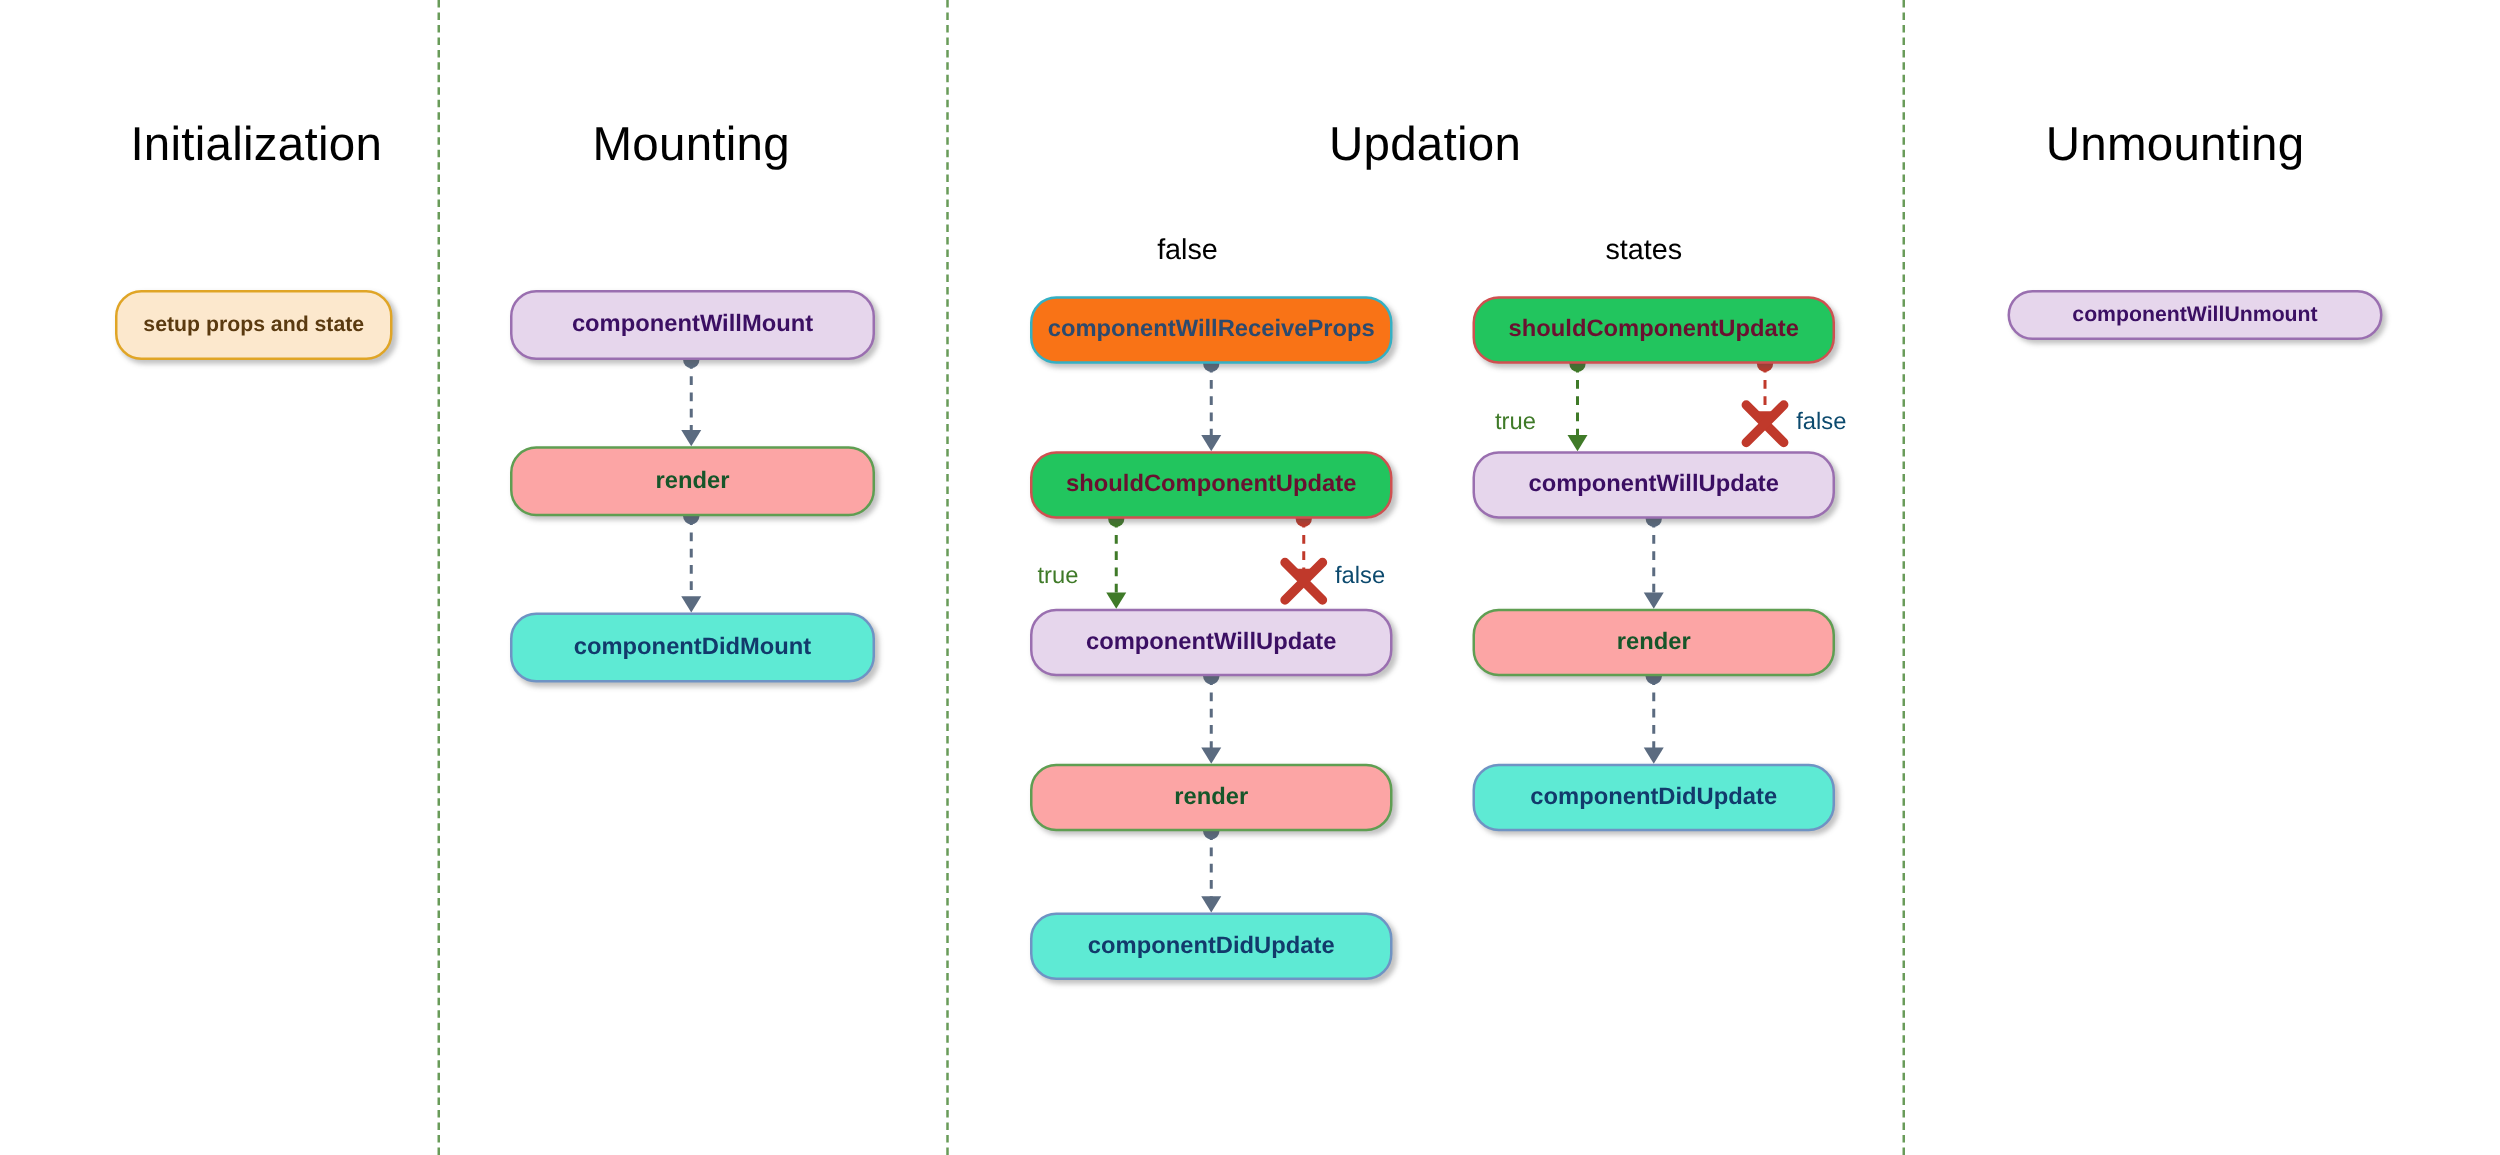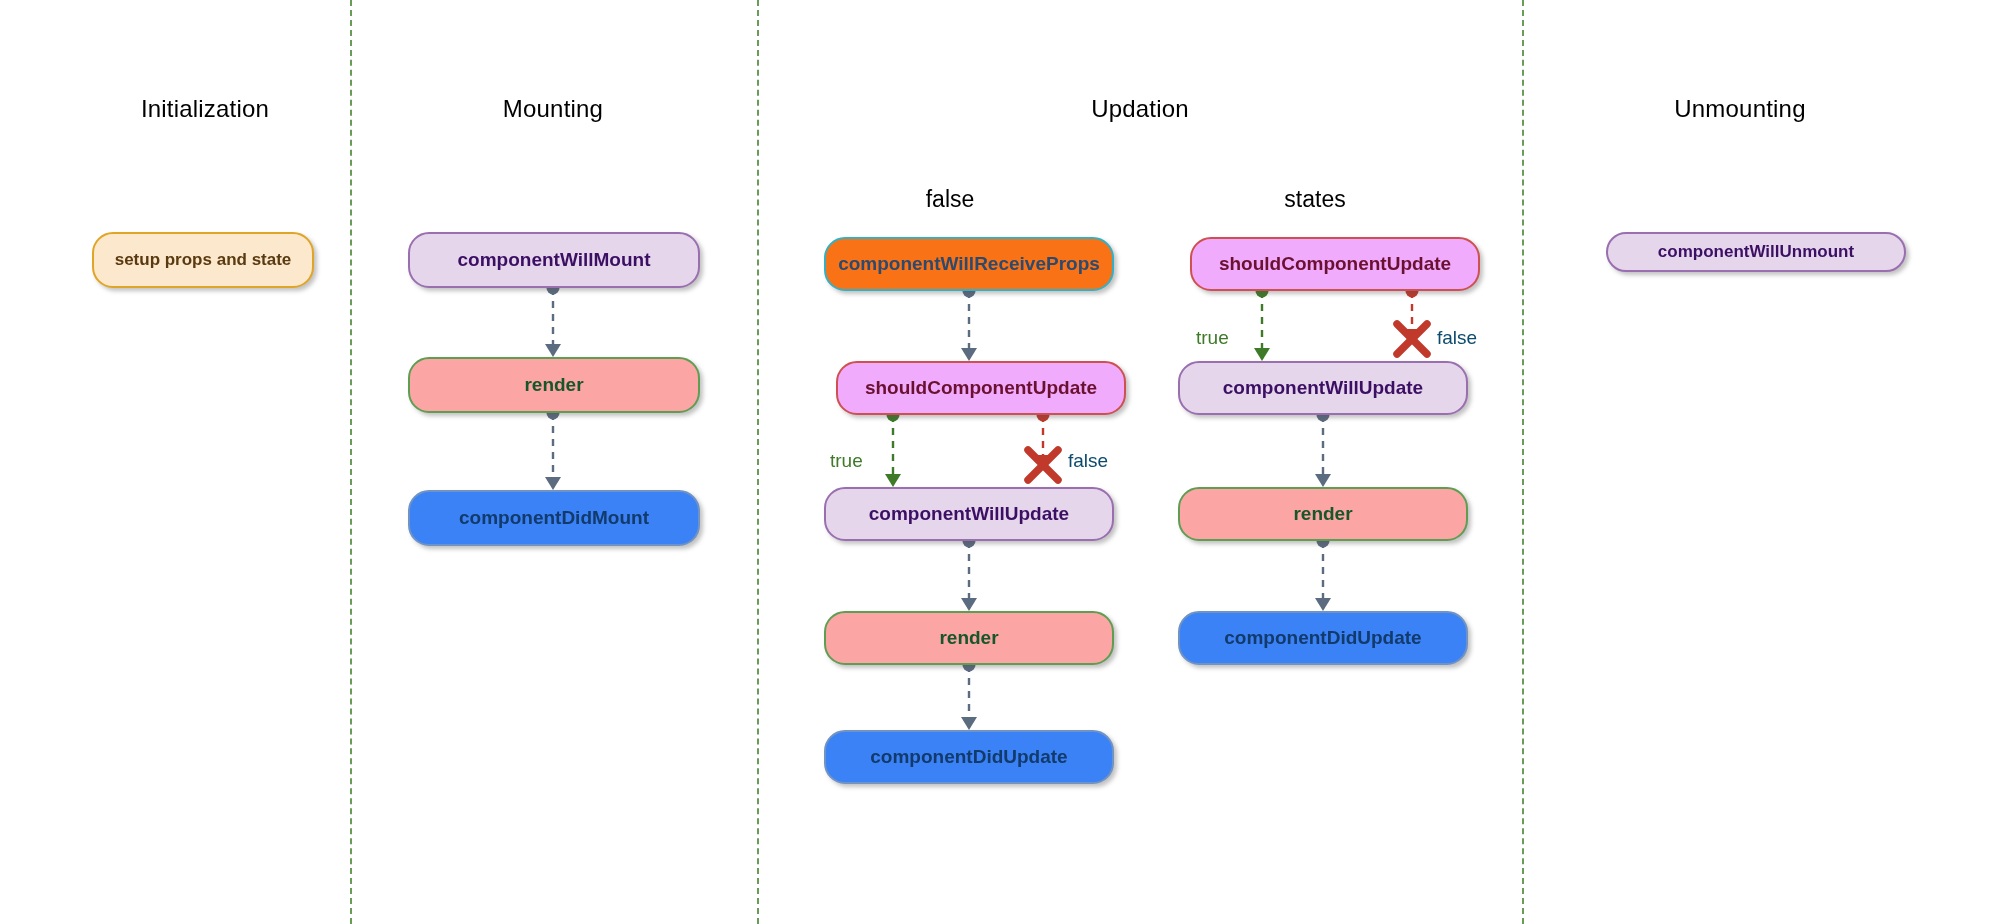--- a/index.html
+++ b/index.html
@@ -22,21 +22,21 @@
     top: 0;
     width: 0;
     height: 924px;
     border-left: 2px dashed #4f8a3d;
     opacity: .85;
   }
 
   
   .section-title {
     position: absolute;
-    font-size: 24px;
+    font-size: 38px;
     color: #000000;
     text-align: center;
     white-space: nowrap;
     transform: translateX(-50%);
     letter-spacing: .2px;
   }
 
   
   .sub-title {
     position: absolute;
@@ -60,23 +60,23 @@
     font-size: 19px;
     white-space: nowrap;
     box-shadow: 3px 3px 4px rgba(80,80,80,.35);
     font-weight: bold;
   }
   .node.small { font-size: 17px; }
 
   .n-orange { background: #fce8cd; border-color: #e0a526; color: #5a3a10; }
   .n-purple { background: #e6d6ec; border-color: #9a6fb0; color: #3b0f63; }
   .n-green  { background: #fca5a5; border-color: #5f9e52; color: #16562a; text-align: center; }
-  .n-blue   { background: #3b82f6; border-color: #6f93c4; color: #123a6b; }
+  .n-blue   { background: #5eead4; border-color: #6f93c4; color: #123a6b; }
   .n-cyan   { background: #f97316; border-color: #34b0c4; color: #2c4a6e; }
-  .n-red    { background: #f0abfc; border-color: #cf5050; color: #6a1030; margin-left: 12px; }
+  .n-red    { background: #22c55e; border-color: #cf5050; color: #6a1030; }
 
   
   .conn { position: absolute; }
   .conn svg { display: block; overflow: visible; }
 
   
   .branch-label {
     position: absolute;
     font-size: 19px;
     white-space: nowrap;

